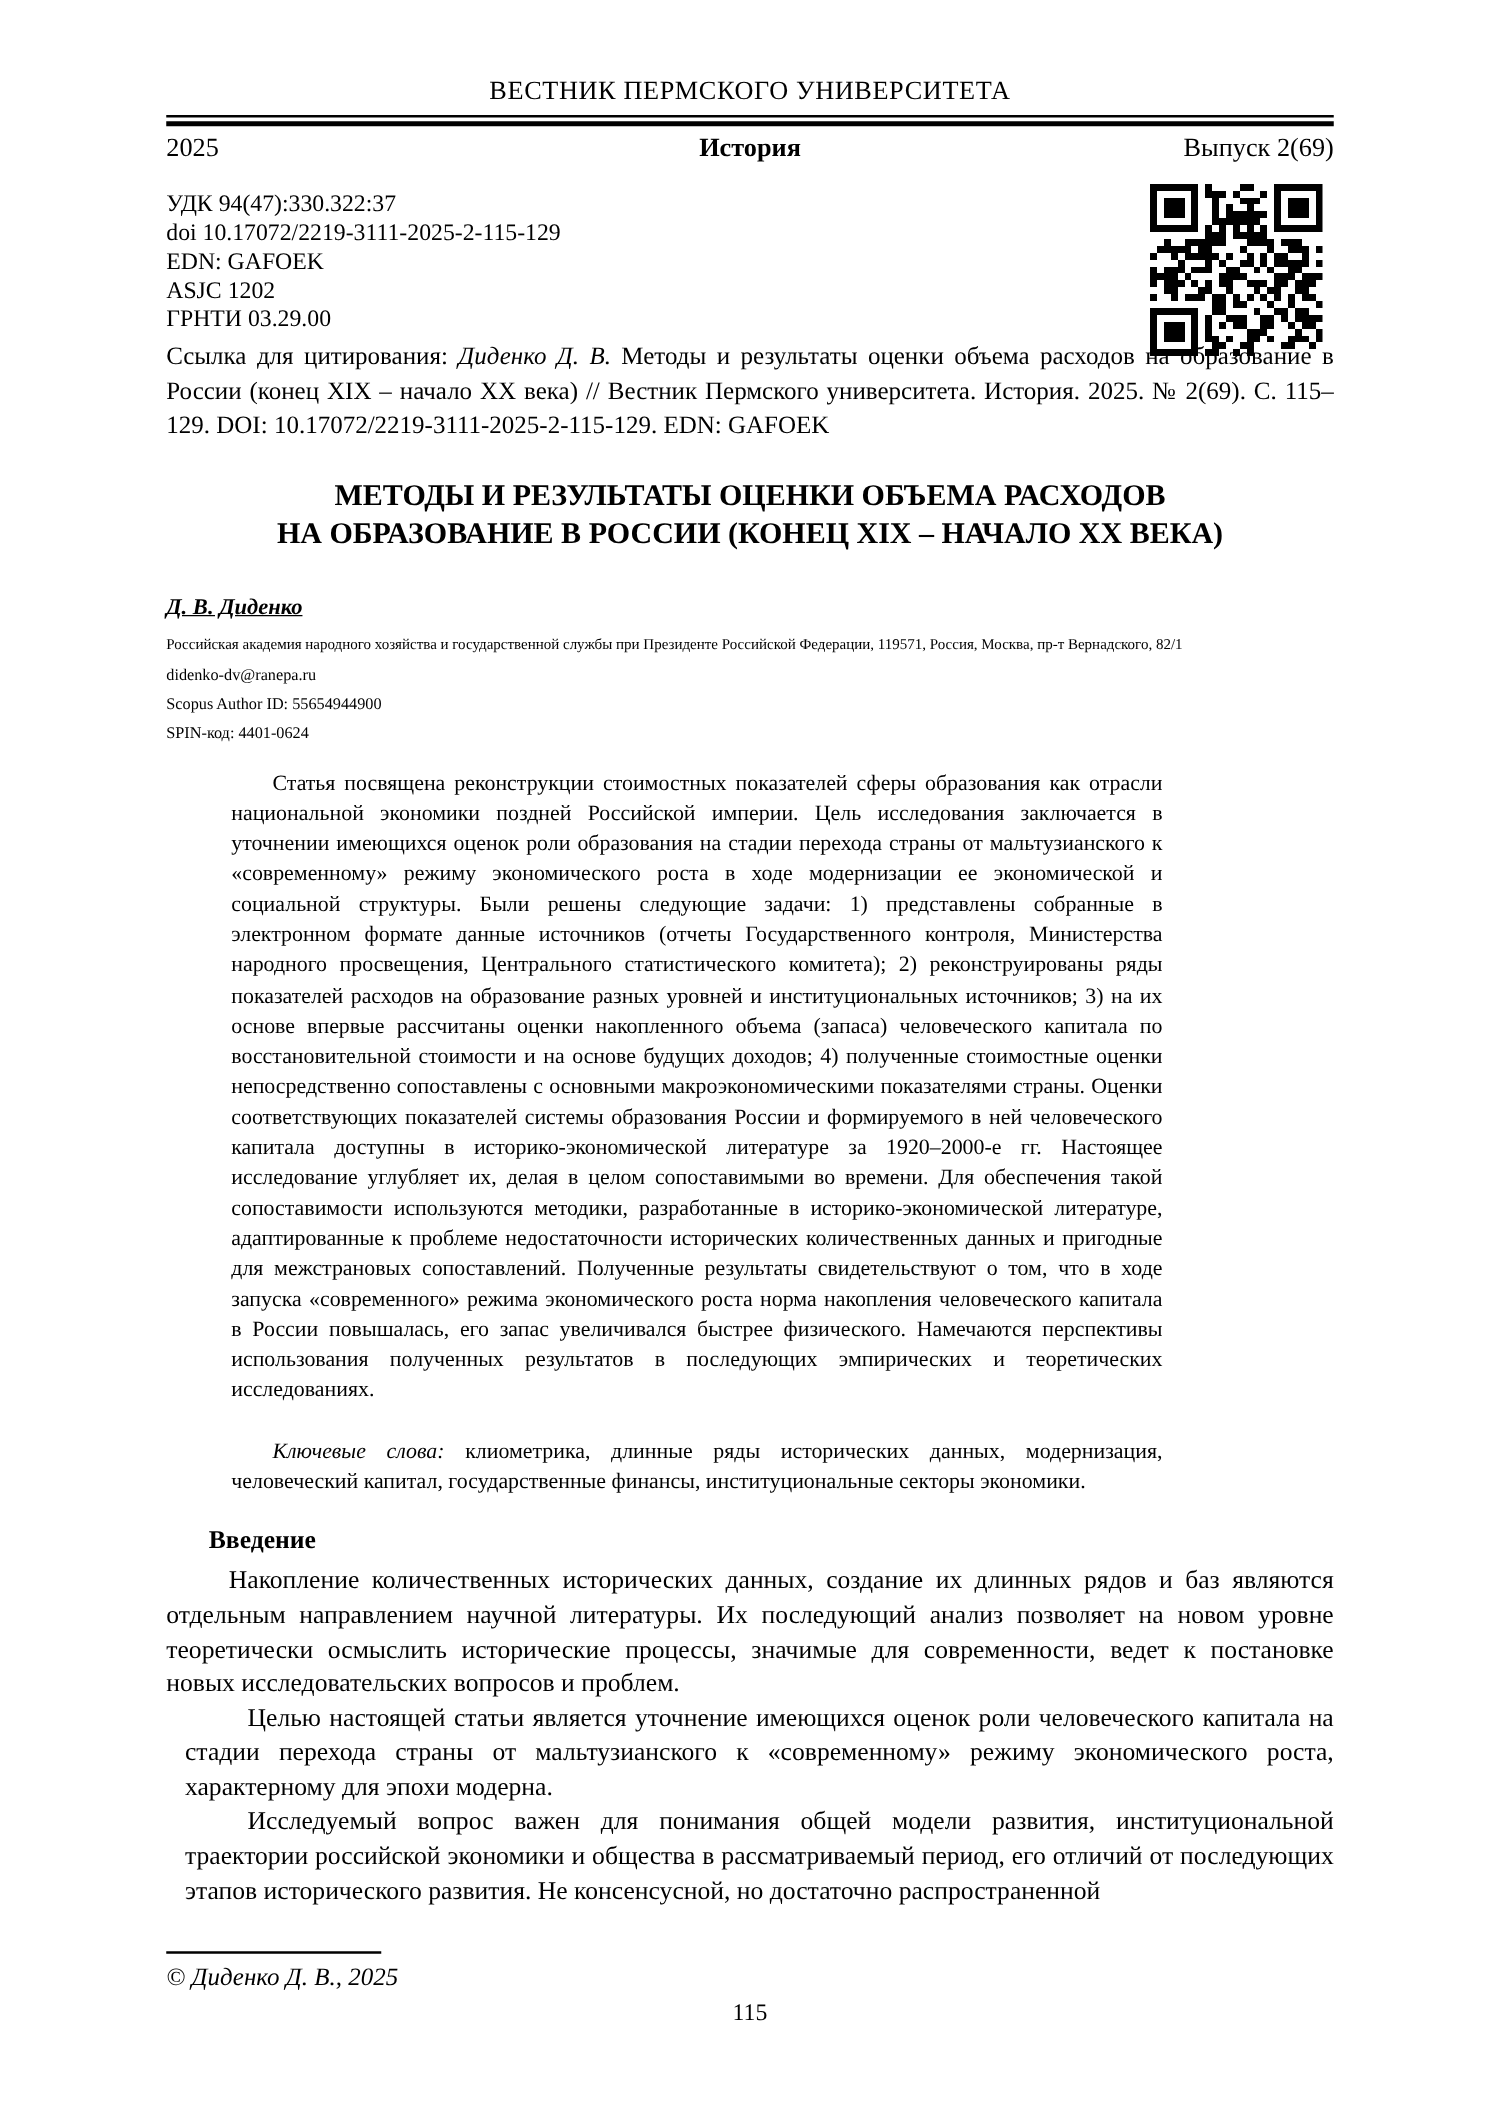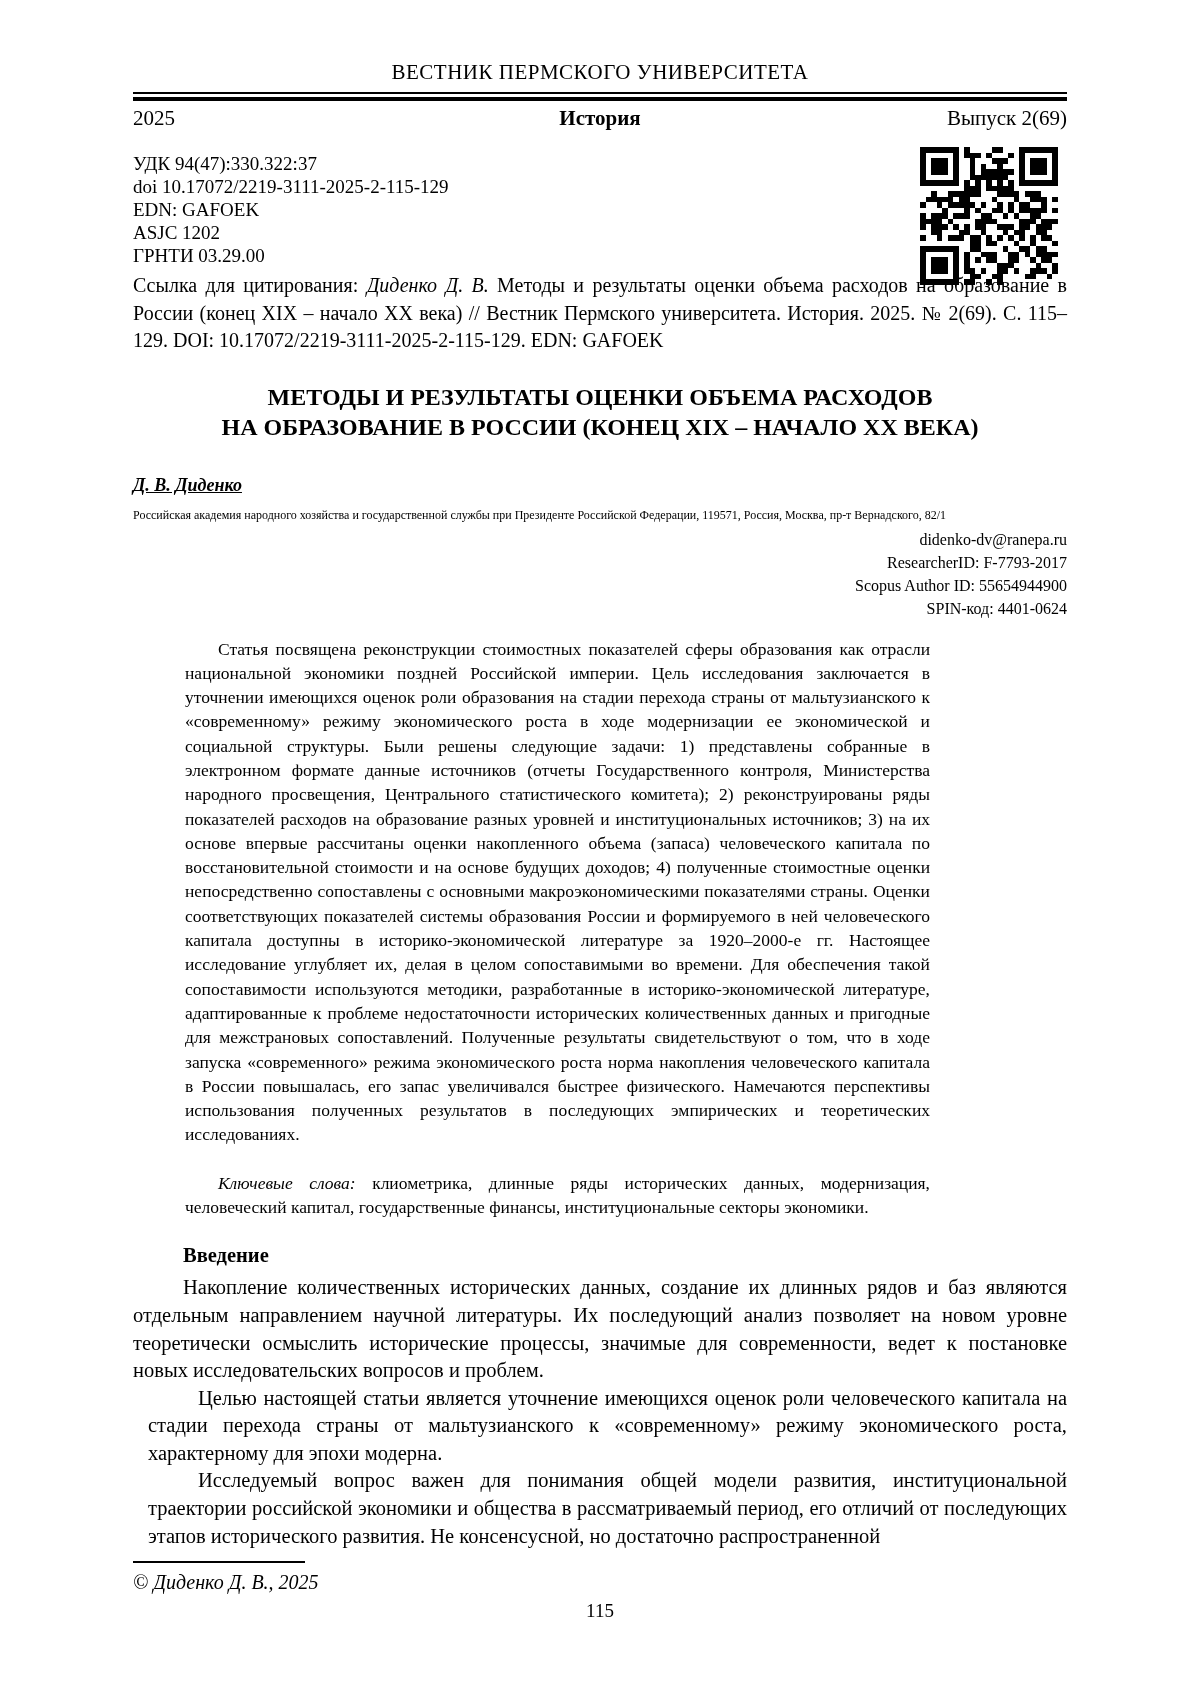--- a/index.html
+++ b/index.html
@@ -80,43 +80,42 @@
     text-decoration: underline;
   }
   .affiliation {
     margin: 7px 0 0 0;
     font-size: 12px;
     line-height: 25px;
     text-align: justify;
   }
   .contact-line {
     margin: 0;
-    font-size: 16px;
+    font-size: 13px;
     line-height: 23px;
-    text-align: right;
   }
   
   .abstract {
     margin: 17px 137px 0 52px;
     font-size: 17.5px;
     line-height: 24.3px;
     text-align: justify;
     text-indent: 33px;
   }
   .keywords {
     margin: 24px 137px 0 52px;
     font-size: 17.5px;
     line-height: 24.3px;
     text-align: justify;
     text-indent: 33px;
   }
   .keywords .it { font-style: italic; }
   
   .section-heading {
-    margin: 25px 0 0 50px;
+    margin: 25px 0 0 34px;
     font-size: 20.5px;
     font-weight: bold;
   }
   .body-para {
     margin: 7px 0 0 0;
     font-size: 20.5px;
     line-height: 27.6px;
     text-align: justify;
     text-indent: 50px;
   }
@@ -169,21 +168,20 @@
   <p class="citation"><span>Ссылка для цитирования: </span><span class="it">Диденко Д. В.</span><span> Методы и результаты оценки объема расходов на образование в России (конец XIX – начало XX века) // Вестник Пермского университета. История. 2025. № 2(69). С. 115–129. DOI: 10.17072/2219-3111-2025-2-115-129. EDN: GAFOEK</span></p>
 
   <div class="article-title">
     <div>МЕТОДЫ И РЕЗУЛЬТАТЫ ОЦЕНКИ ОБЪЕМА РАСХОДОВ</div>
     <div>НА ОБРАЗОВАНИЕ В РОССИИ (КОНЕЦ XIX – НАЧАЛО XX ВЕКА)</div>
   </div>
 
   <p class="author-name">Д. В. Диденко</p>
   <p class="affiliation">Российская академия народного хозяйства и государственной службы при Президенте Российской Федерации, 119571, Россия, Москва, пр-т Вернадского, 82/1</p>
   <p class="contact-line">didenko-dv@ranepa.ru</p>
-  <p class="contact-line">ResearcherID: F-7793-2017</p>
   <p class="contact-line">Scopus Author ID: 55654944900</p>
   <p class="contact-line">SPIN-код: 4401-0624</p>
 
   <p class="abstract">Статья посвящена реконструкции стоимостных показателей сферы образования как отрасли национальной экономики поздней Российской империи. Цель исследования заключается в уточнении имеющихся оценок роли образования на стадии перехода страны от мальтузианского к «современному» режиму экономического роста в ходе модернизации ее экономической и социальной структуры. Были решены следующие задачи: 1) представлены собранные в электронном формате данные источников (отчеты Государственного контроля, Министерства народного просвещения, Центрального статистического комитета); 2) реконструированы ряды показателей расходов на образование разных уровней и институциональных источников; 3) на их основе впервые рассчитаны оценки накопленного объема (запаса) человеческого капитала по восстановительной стоимости и на основе будущих доходов; 4) полученные стоимостные оценки непосредственно сопоставлены с основными макроэкономическими показателями страны. Оценки соответствующих показателей системы образования России и формируемого в ней человеческого капитала доступны в историко-экономической литературе за 1920–2000-е гг. Настоящее исследование углубляет их, делая в целом сопоставимыми во времени. Для обеспечения такой сопоставимости используются методики, разработанные в историко-экономической литературе, адаптированные к проблеме недостаточности исторических количественных данных и пригодные для межстрановых сопоставлений. Полученные результаты свидетельствуют о том, что в ходе запуска «современного» режима экономического роста норма накопления человеческого капитала в России повышалась, его запас увеличивался быстрее физического. Намечаются перспективы использования полученных результатов в последующих эмпирических и теоретических исследованиях.</p>
 
   <p class="keywords"><span class="it">Ключевые слова:</span><span> клиометрика, длинные ряды исторических данных, модернизация, человеческий капитал, государственные финансы, институциональные секторы экономики.</span></p>
 
   <h2 class="section-heading">Введение</h2>
   <div id="intro-paragraphs">
       <p class="body-para">Накопление количественных исторических данных, создание их длинных рядов и баз являются отдельным направлением научной литературы. Их последующий анализ позволяет на новом уровне теоретически осмыслить исторические процессы, значимые для современности, ведет к постановке новых исследовательских вопросов и проблем.</p>

